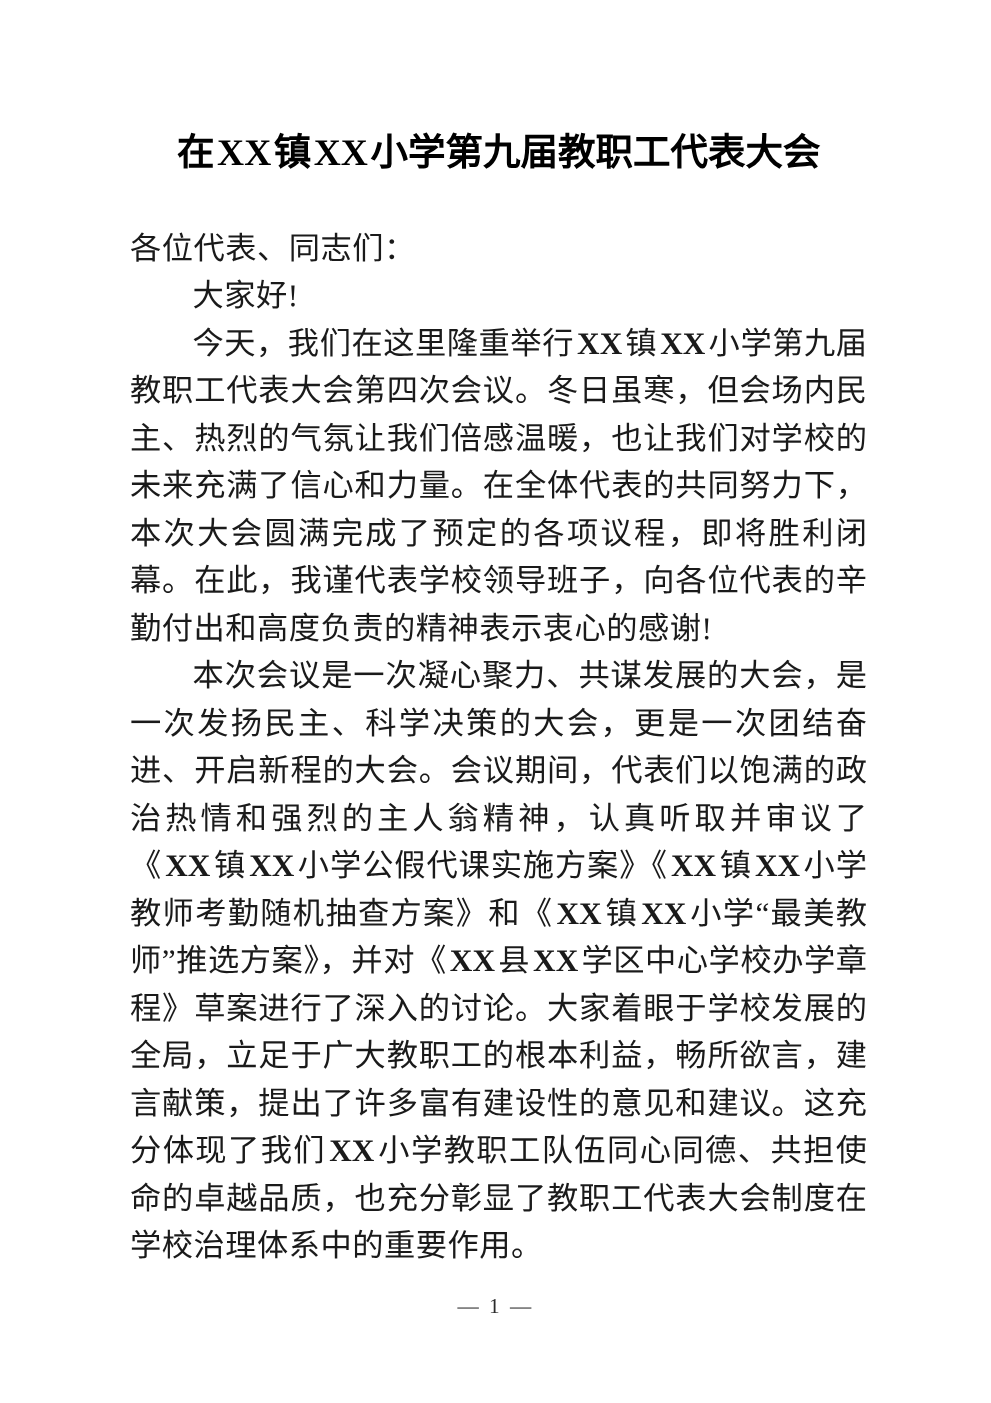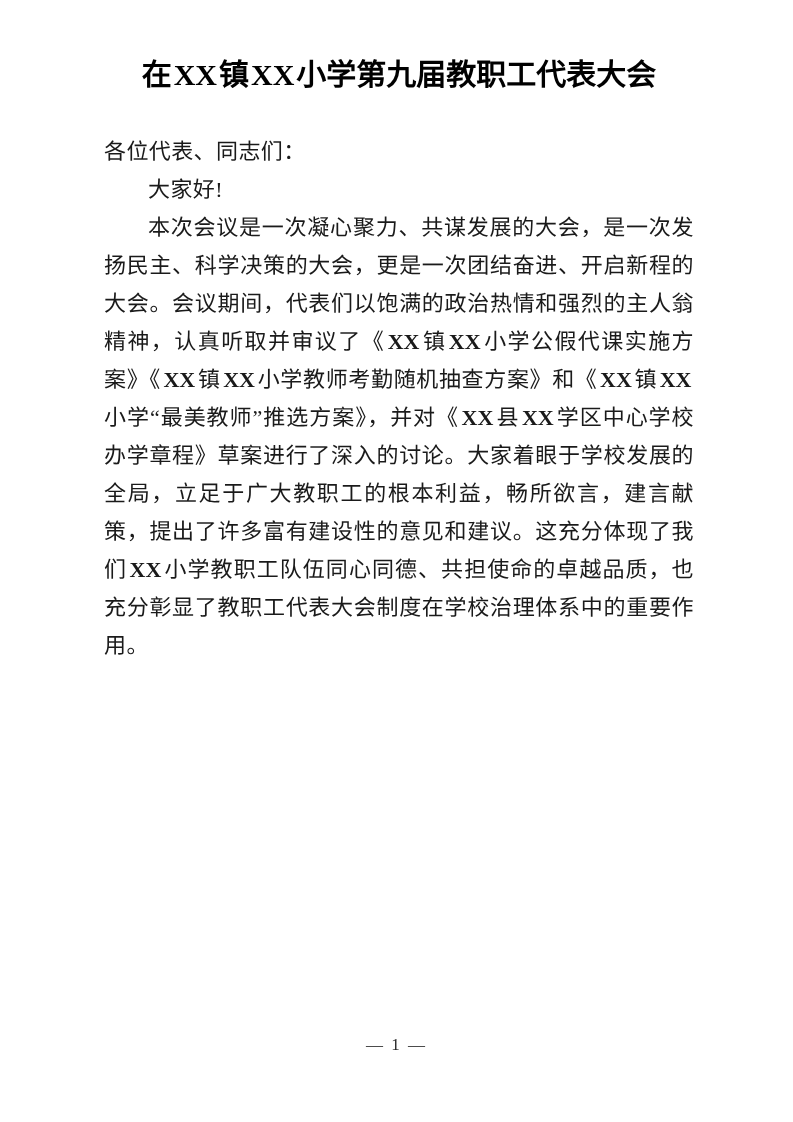--- a/index.html
+++ b/index.html
@@ -23,21 +23,21 @@
   .content {
     position: absolute;
     left: 104px;
     top: 0;
     width: 590px;
   }
 
   
   .doc-title {
     margin: 0;
-    padding-top: 52px;
+    padding-top: 100px;
     text-align: center;
     font-family: "DejaVu Sans", "Liberation Sans", sans-serif;
     font-weight: 700;
     font-size: 30px;
     line-height: 45px;
     letter-spacing: 0px;
     color: #000000;
   }
   .doc-title .lat {
     font-family: "Liberation Serif", "DejaVu Serif", serif;
@@ -45,21 +45,21 @@
     padding: 0 2px;
   }
 
   
   .body-block {
     margin-top: 36px;
   }
   p.para {
     margin: 0;
     font-family: "Liberation Serif", "DejaVu Serif", serif;
-    font-size: 22px;
+    font-size: 25px;
     line-height: 38px;
     text-align: justify;
     text-justify: inter-ideograph;
     color: #1a1a1a;
     letter-spacing: 0.4px;
   }
   p.indent {
     text-indent: 2em;
   }
   p.noindent {
@@ -96,20 +96,21 @@
       <span><span>在</span><span class="lat">XX</span><span>镇</span><span class="lat">XX</span><span>小学第九届教职工代表大会</span></span><br>
     </h1>
 
     <div class="body-block">
 
       <p class="para noindent">各位代表、同志们：</p>
 
       <p class="para indent">大家好!</p>
 
       <div>
+          <p class="para indent"><span>今天，我们在这里隆重举行</span><span class="lat">XX</span><span>镇</span><span class="lat">XX</span><span>小学第九届教职工代表大会第四次会议。冬日虽寒，但会场内民主、热烈的气氛让我们倍感温暖，也让我们对学校的未来充满了信心和力量。在全体代表的共同努力下，本次大会圆满完成了预定的各项议程，即将胜利闭幕。在此，我谨代表学校领导班子，向各位代表的辛勤付出和高度负责的精神表示衷心的感谢!</span></p>
           <p class="para indent"><span>本次会议是一次凝心聚力、共谋发展的大会，是一次发扬民主、科学决策的大会，更是一次团结奋进、开启新程的大会。会议期间，代表们以饱满的政治热情和强烈的主人翁精神，认真听取并审议了《</span><span class="lat">XX</span><span>镇</span><span class="lat">XX</span><span>小学公假代课实施方案》《</span><span class="lat">XX</span><span>镇</span><span class="lat">XX</span><span>小学教师考勤随机抽查方案》和《</span><span class="lat">XX</span><span>镇</span><span class="lat">XX</span><span>小学“最美教师”推选方案》，并对《</span><span class="lat">XX</span><span>县</span><span class="lat">XX</span><span>学区中心学校办学章程》草案进行了深入的讨论。大家着眼于学校发展的全局，立足于广大教职工的根本利益，畅所欲言，建言献策，提出了许多富有建设性的意见和建议。这充分体现了我们</span><span class="lat">XX</span><span>小学教职工队伍同心同德、共担使命的卓越品质，也充分彰显了教职工代表大会制度在学校治理体系中的重要作用。</span></p>
         </div>
 
     </div>
 
   </div>
 
   <div class="page-number">— 1 —</div>
 
 </div>

